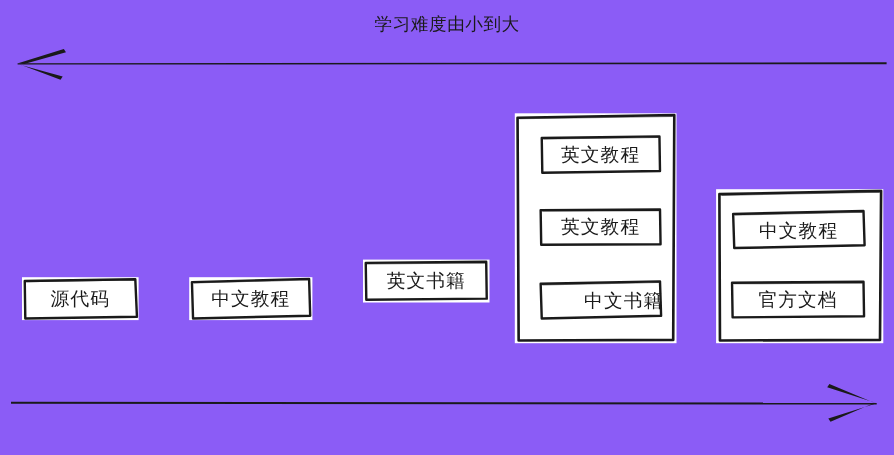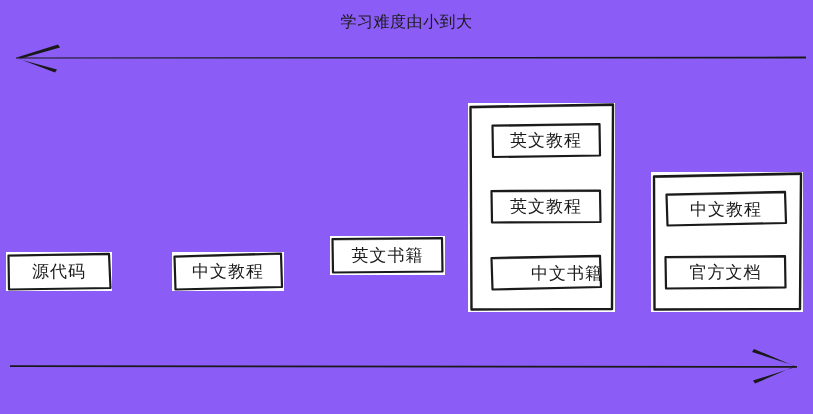--- a/index.html
+++ b/index.html
@@ -93,21 +93,21 @@
   </div>
 
   <div class="axis-arrow" id="bottom-axis-arrow">
     <svg viewBox="0 0 813 40" width="813" height="40" preserveAspectRatio="none">
       <path d="M10,19.3 L797,20.0 L797,21.8 L10,21.1 Z" fill="#1a1a1a"></path>
       <path d="M797,20.5 L752,6.0 L754,3.0 L793,19.4 Z" fill="#1a1a1a"></path>
       <path d="M797,20.5 L753,34.5 L755,37.5 L792,21.6 Z" fill="#1a1a1a"></path>
     </svg>
   </div>
 
-  <div class="node-box" style="left:6px; top:252px; width:106px; height:39px;">
+  <div class="node-box" style="left:20px; top:252px; width:106px; height:39px;">
     <svg class="node-svg" viewBox="0 0 106 39" preserveAspectRatio="none">
       <path d="M2.5,3.5 L103,1.8 L104.5,36 L3,37.5 Z" fill="#ffffff" stroke="#1a1a1a" stroke-width="2.2" stroke-linejoin="round"></path>
       <path d="M4,4.2 L102.5,2.6" fill="none" stroke="#1a1a1a" stroke-width="1" opacity="0.55"></path>
     </svg>
     <span class="node-label">源代码</span>
   </div>
 
   <div class="node-box" style="left:172px; top:252px; width:112px; height:39px;">
     <svg class="node-svg" viewBox="0 0 112 39" preserveAspectRatio="none">
       <path d="M2.5,4.5 L109,1.5 L110,35 L3.5,37.5 Z" fill="#ffffff" stroke="#1a1a1a" stroke-width="2.2" stroke-linejoin="round"></path>

